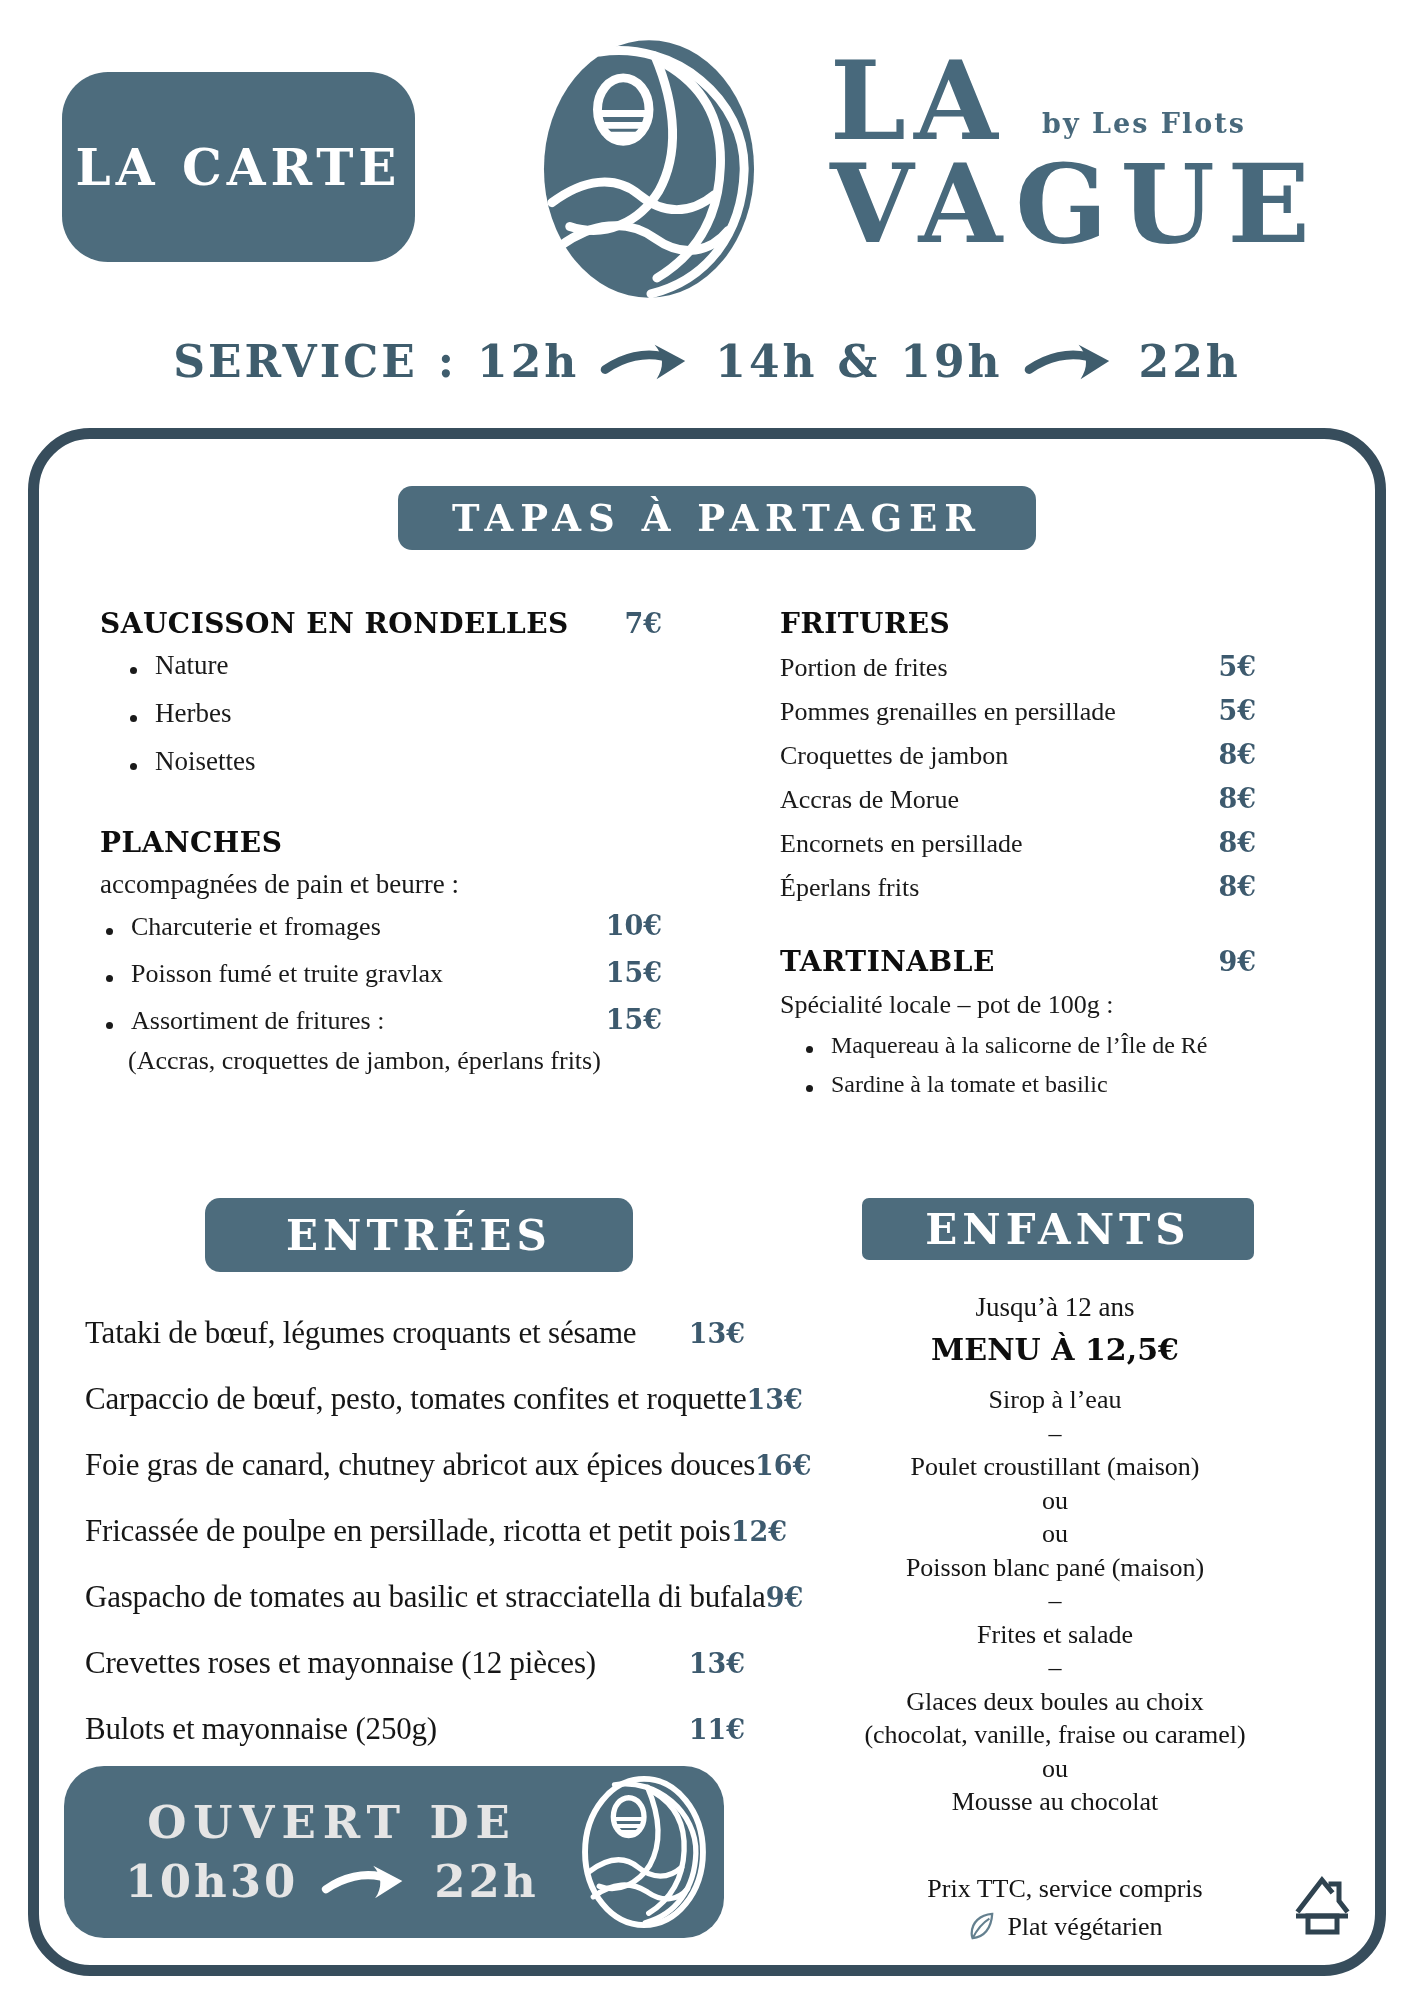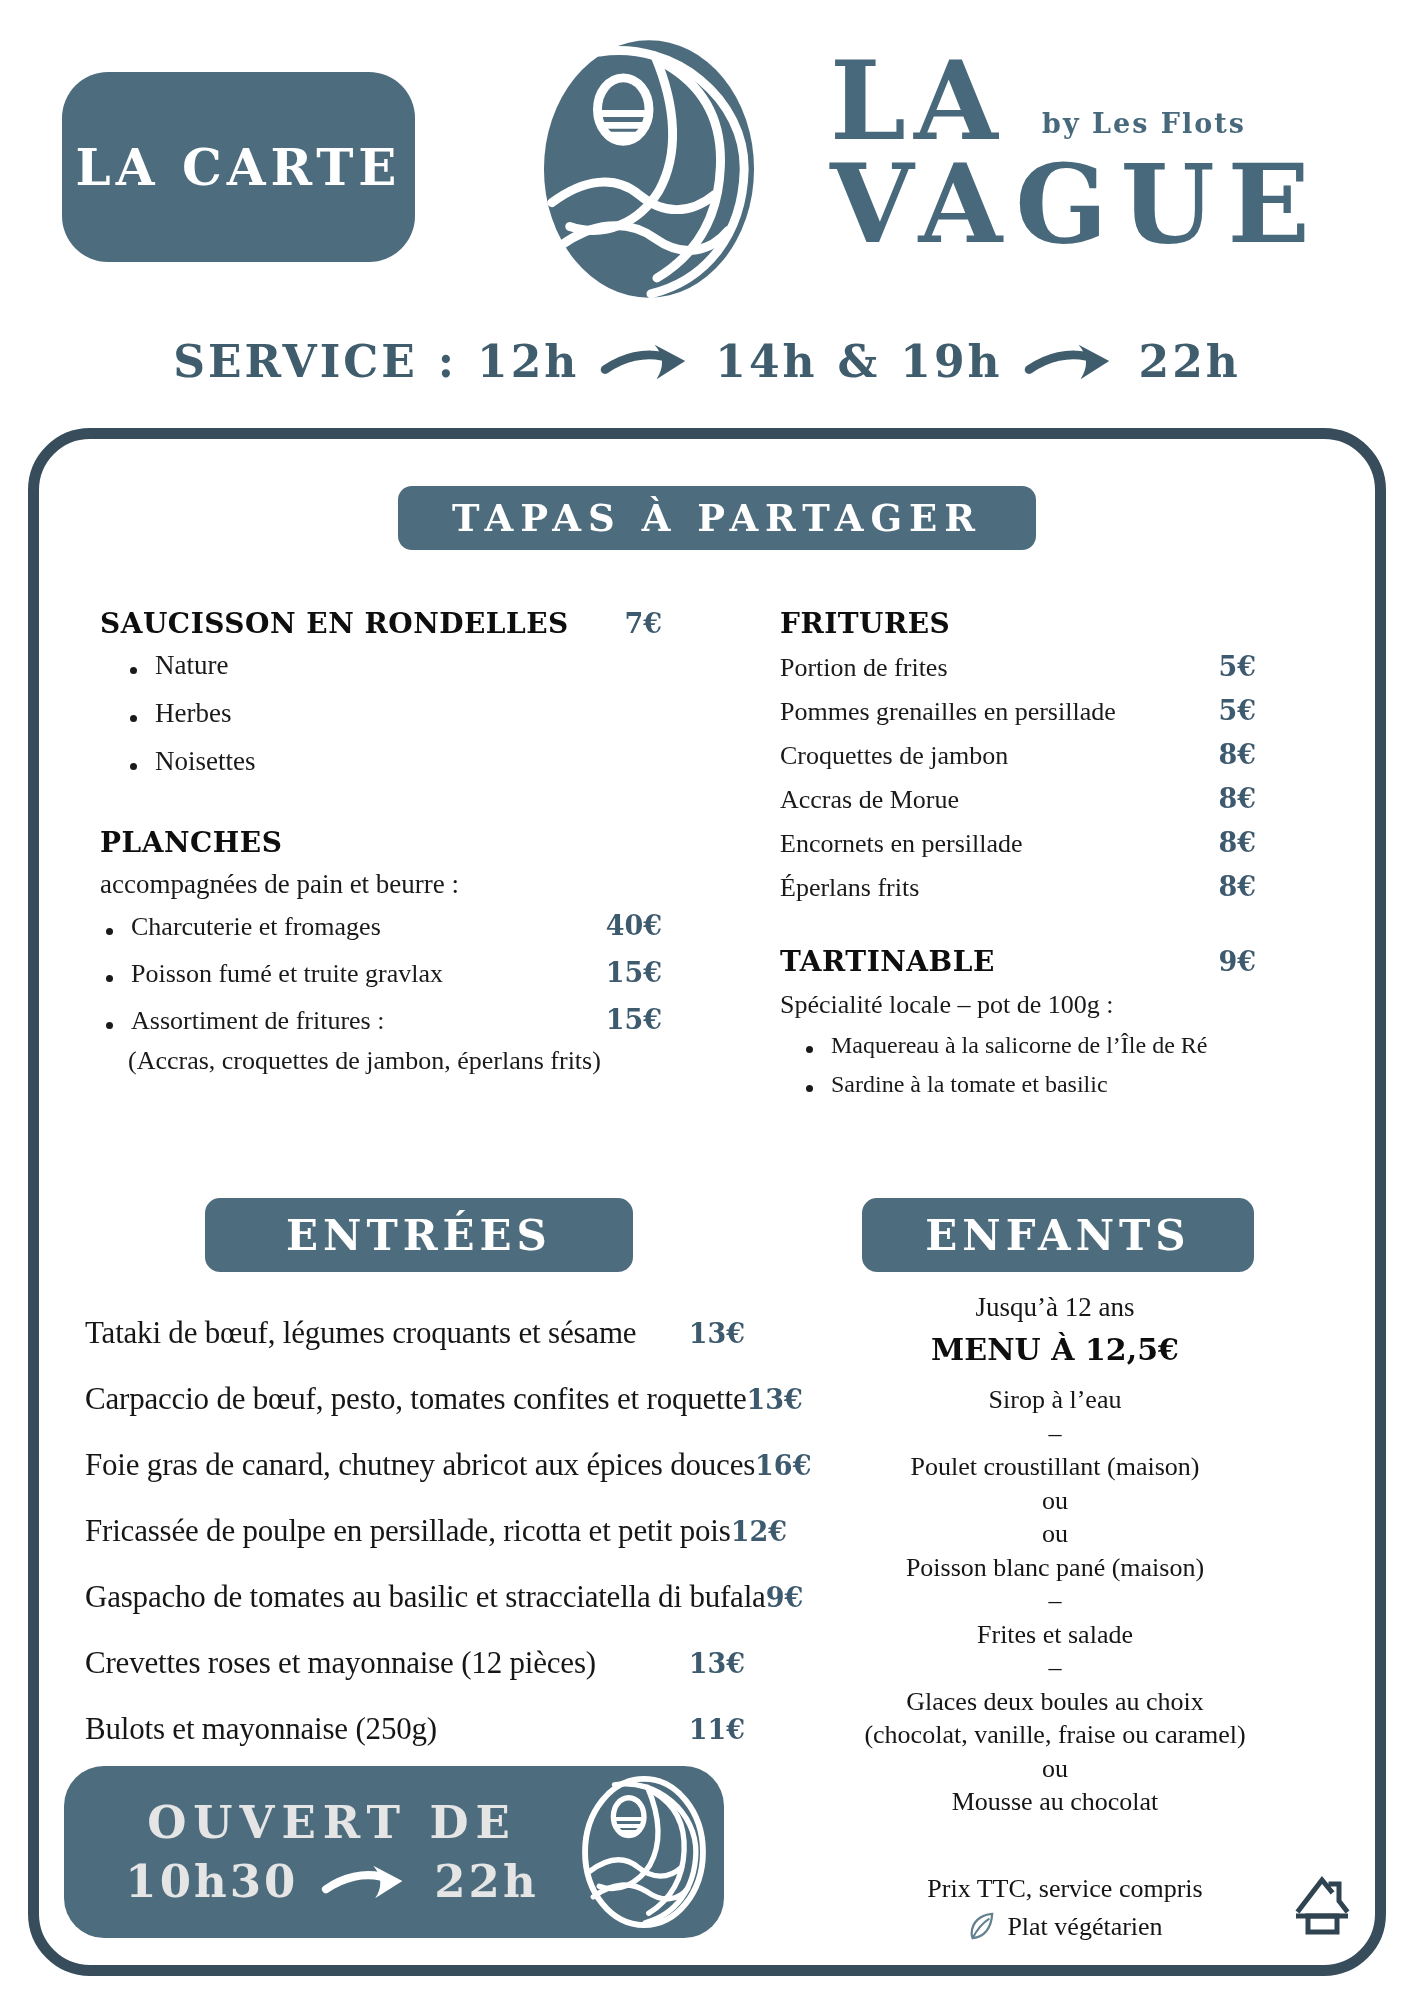--- a/index.html
+++ b/index.html
@@ -37,21 +37,21 @@
   .main-box{left:28px;top:428px;width:1358px;height:1548px;box-sizing:border-box;
     border:11px solid var(--border);border-radius:62px;}
 
   
   .banner{background:var(--slate);display:flex;align-items:center;justify-content:center;
     color:#fff;font-family:"DejaVu Serif",serif;font-weight:bold;}
   .tapas-banner{left:398px;top:486px;width:638px;height:64px;border-radius:14px;
     font-size:37px;letter-spacing:7px;}
   .entrees-banner{left:205px;top:1198px;width:428px;height:74px;border-radius:15px;
     font-size:42px;letter-spacing:5px;}
-  .enfants-banner{left:862px;top:1198px;width:392px;height:74px;border-radius:15px;
+  .enfants-banner{left:862px;top:1198px;width:392px;height:62px;border-radius:7px;
     font-size:42px;letter-spacing:5px;}
 
   
   .sec-title{font-family:"DejaVu Serif",serif;font-weight:bold;font-size:28px;
     color:#0e0e0e;letter-spacing:0.5px;}
   .price{font-family:"DejaVu Serif",serif;font-weight:bold;font-size:27px;color:var(--price);white-space:nowrap;}
   .body-text{font-size:26px;color:#1a1a1a;}
   .prow{display:flex;align-items:baseline;}
   .prow .lbl{flex:1;white-space:nowrap;}
   .dot{display:inline-block;width:7px;height:7px;border-radius:50%;background:#1a1a1a;
@@ -175,21 +175,21 @@
       </div>
     </div>
 
   <div class="abs sec-title planches-title">PLANCHES</div>
   <div class="abs body-text planches-sub">accompagnées de pain et beurre :</div>
   <div class="abs planches-list body-text">
 
       <div class="prow">
         <span class="dot"></span>
         <span class="lbl">Charcuterie et fromages</span>
-        <span class="price">40€</span>
+        <span class="price">10€</span>
       </div>
 
       <div class="prow">
         <span class="dot"></span>
         <span class="lbl">Poisson fumé et truite gravlax</span>
         <span class="price">15€</span>
       </div>
 
       <div class="prow">
         <span class="dot"></span>

